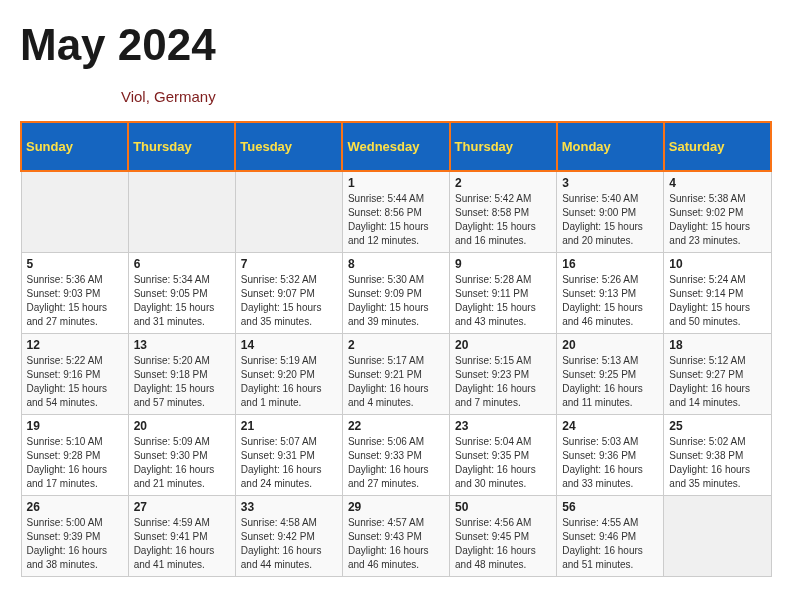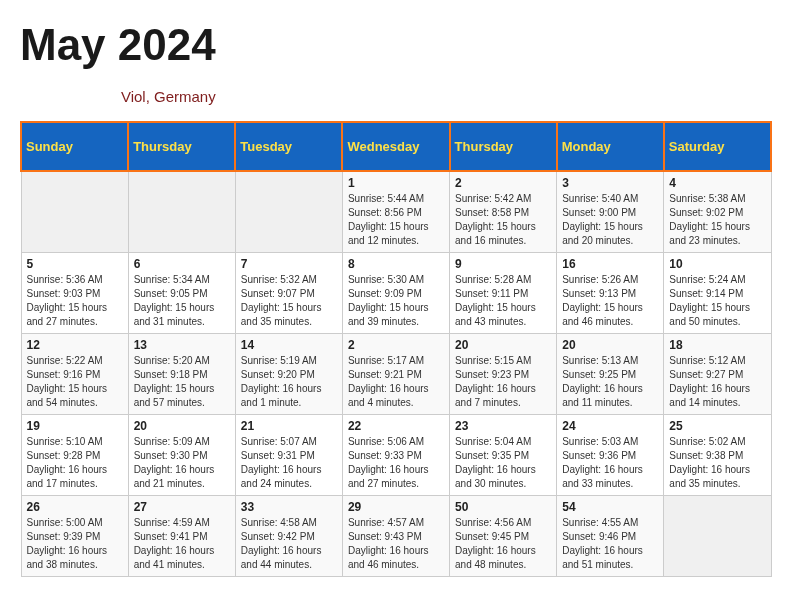--- a/index.html
+++ b/index.html
@@ -241,19 +241,19 @@
         </td>
         <td>
           <span class="day-num">29</span>
           <div class="day-info">Sunrise: 4:57 AM<br>Sunset: 9:43 PM<br>Daylight: 16 hours and 46 minutes.</div>
         </td>
         <td>
           <span class="day-num">50</span>
           <div class="day-info">Sunrise: 4:56 AM<br>Sunset: 9:45 PM<br>Daylight: 16 hours and 48 minutes.</div>
         </td>
         <td>
-          <span class="day-num">54</span>
+          <span class="day-num">56</span>
           <div class="day-info">Sunrise: 4:55 AM<br>Sunset: 9:46 PM<br>Daylight: 16 hours and 51 minutes.</div>
         </td>
         <td class="empty-cell"></td>
       </tr>
     </tbody>
 </table>
 
 </body></html>

